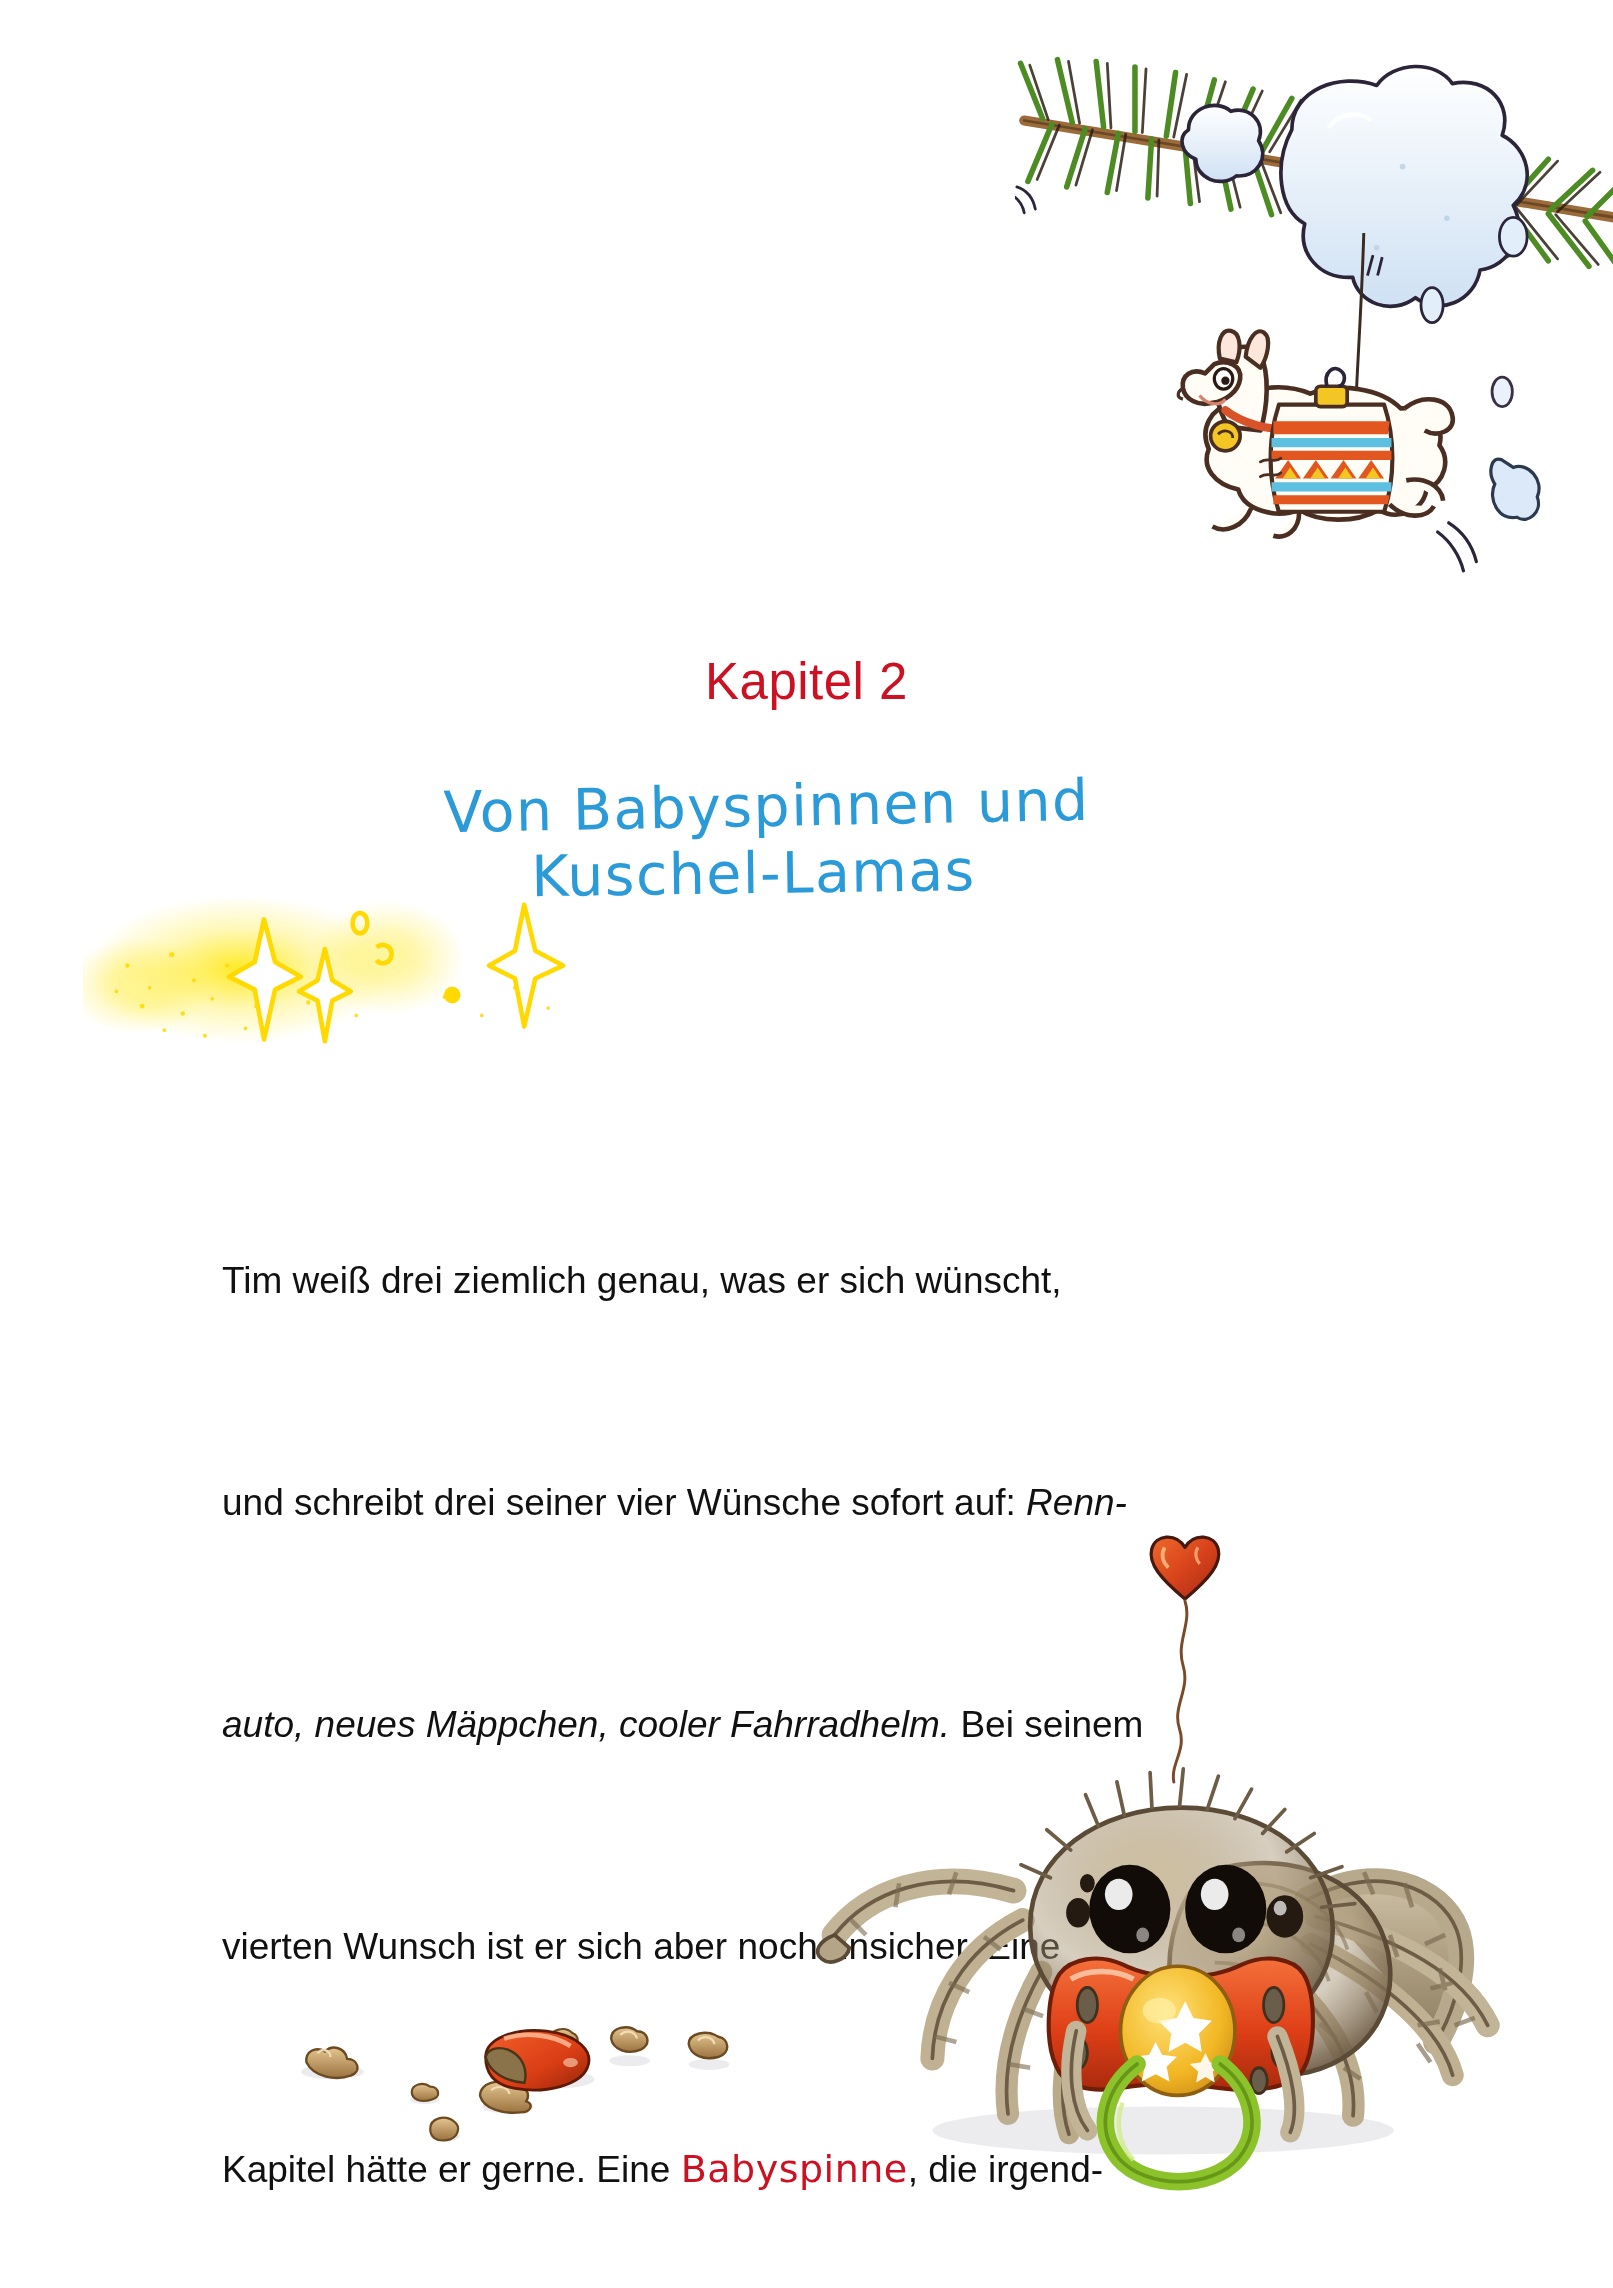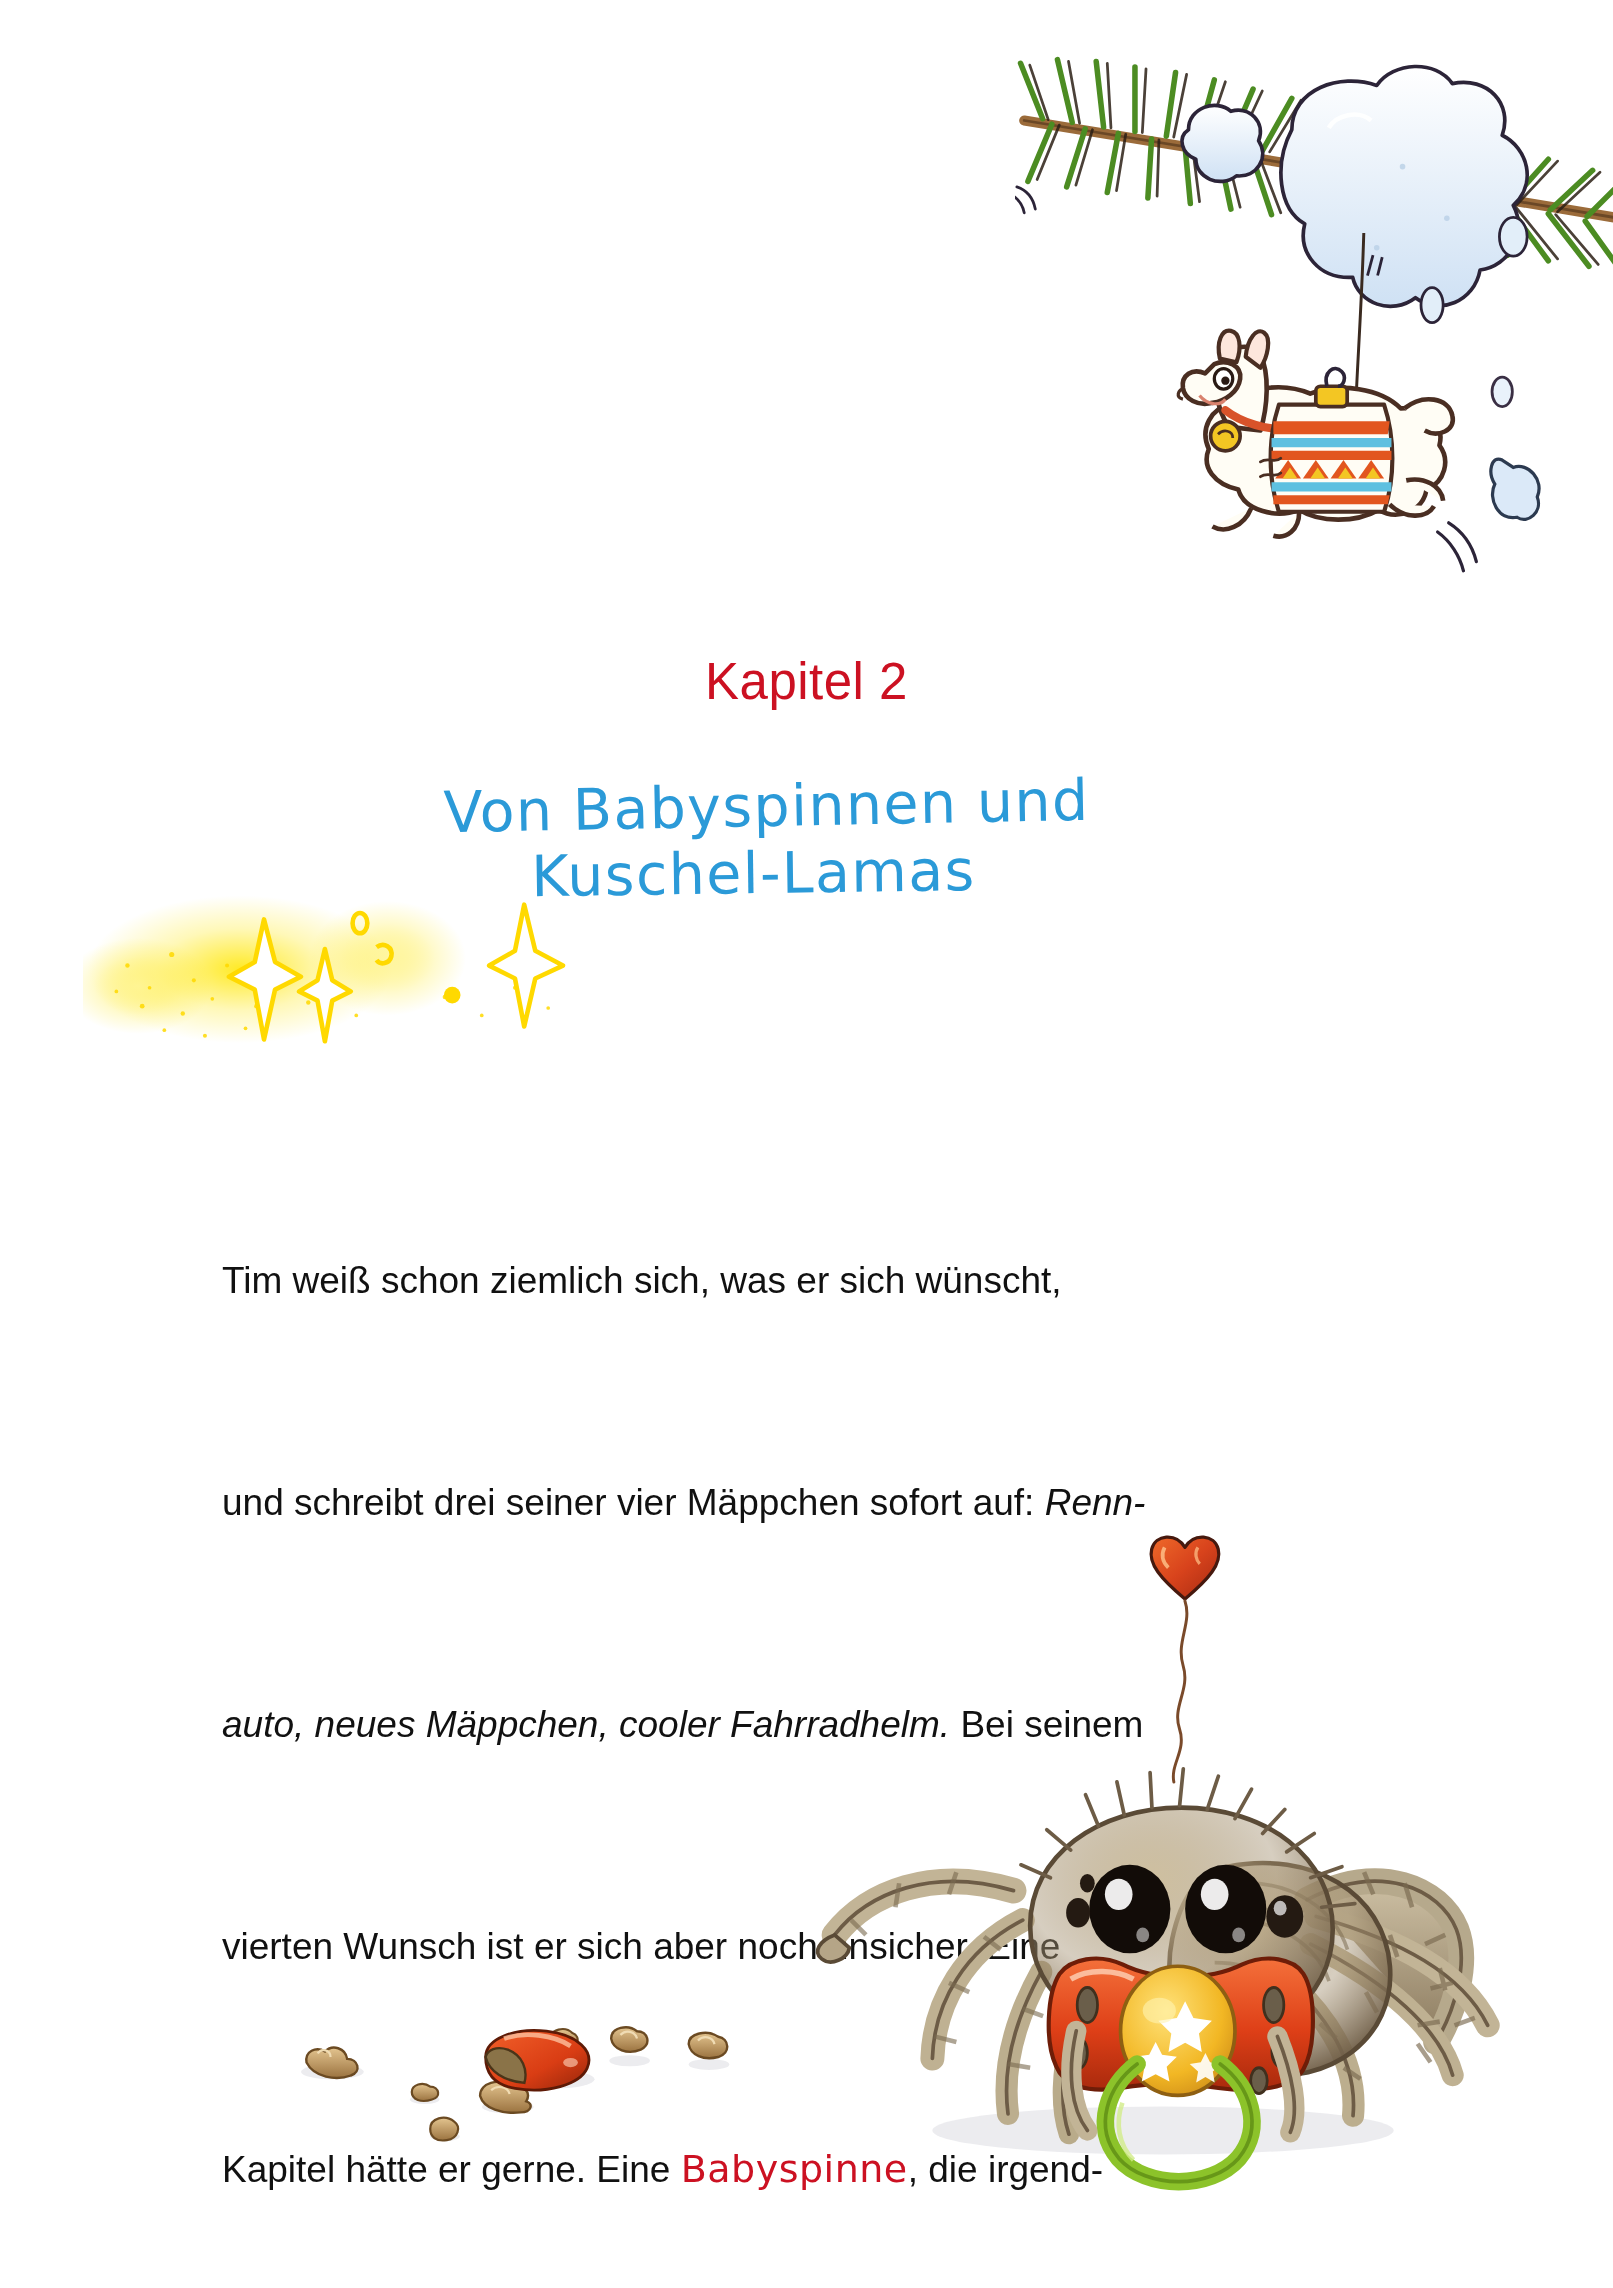--- a/index.html
+++ b/index.html
@@ -400,22 +400,22 @@
 
       <g fill="none" stroke="#ffd900" stroke-width="5">
         <ellipse cx="300" cy="50" rx="8" ry="11"></ellipse>
         <path d="M318 76 C 326 70, 336 76, 334 86 C 332 94, 322 96, 318 90"></path>
       </g>
       <circle cx="400" cy="128" r="9" fill="#ffd900"></circle>
     </svg>
   </div>
 
   <div class="body-text">
-    <span class="ln"><span>Tim weiß schon ziemlich sich, was er sich wünscht,</span></span>
-    <span class="ln"><span>und schreibt drei seiner vier Mäppchen sofort auf: </span><i>Renn-</i></span>
+    <span class="ln"><span>Tim weiß drei ziemlich genau, was er sich wünscht,</span></span>
+    <span class="ln"><span>und schreibt drei seiner vier Wünsche sofort auf: </span><i>Renn-</i></span>
     <span class="ln"><i>auto, neues Mäppchen, cooler Fahrradhelm.</i><span> Bei seinem</span></span>
     <span class="ln"><span>vierten Wunsch ist er sich aber noch unsicher. Eine</span></span>
     <span class="ln"><span>Kapitel hätte er gerne. Eine </span><span class="hand-red">Babyspinne</span><span>, die irgend-</span></span>
     
     
     
     
     
     
   </div>

